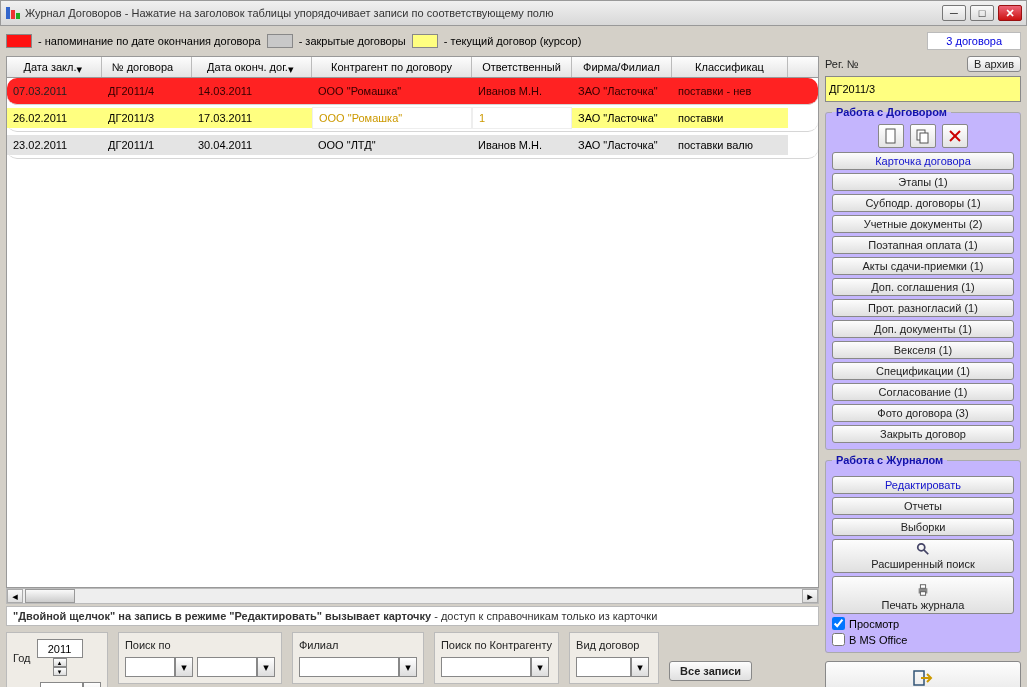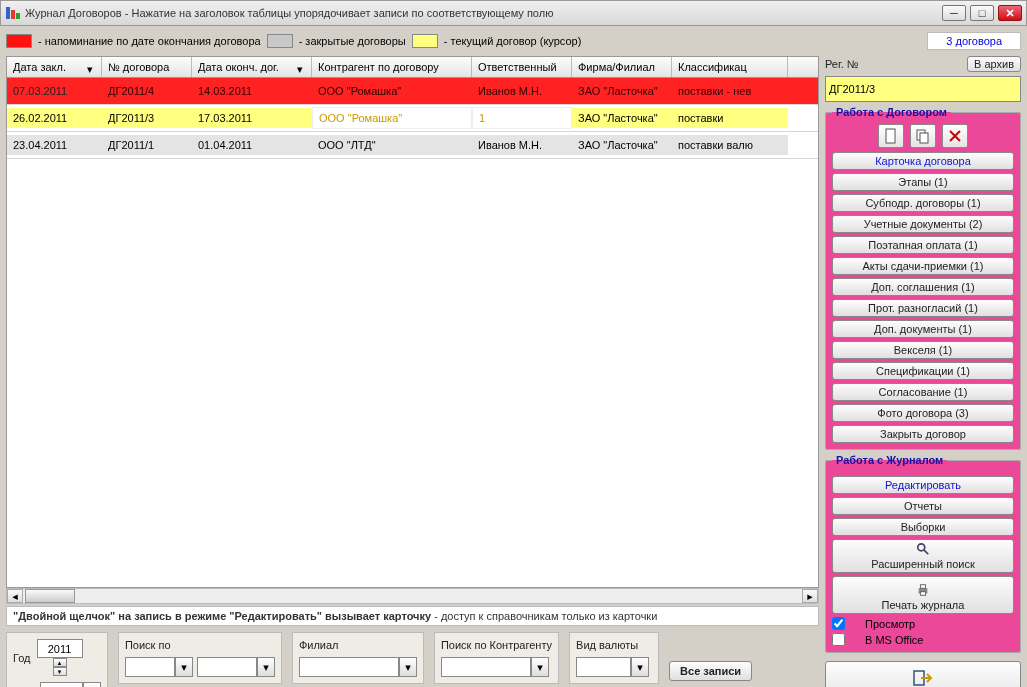--- a/index.html
+++ b/index.html
@@ -18,24 +18,24 @@
 .swatch.red { background: #f11; }
 .swatch.grey { background: #c8c8c8; }
 .swatch.yellow { background: #ffff80; }
 .countbox { border: 1px solid #bbb; padding: 2px 18px; background: #fff; color: #00d; font-weight: normal; }
 
 .main-flex { display: flex; gap: 6px; }
 
 .table-wrap { flex: 1; display: flex; flex-direction: column; }
 .tbl { border: 1px solid #999; background: #fff; }
 .thead { display: flex; background: linear-gradient(#fdfdfd,#e4e4e4); border-bottom: 1px solid #999; }
-.th { padding: 4px 6px; border-right: 1px solid #bbb; display: flex; align-items: center; justify-content: space-between; white-space: nowrap; overflow: hidden; }
+.th { padding: 4px 6px; border-right: 1px solid #bbb; display: flex; align-items: center; justify-content: center; white-space: nowrap; overflow: hidden; }
 .th .spn { width:8px; height:8px; display:inline-block; }
 .tbody { height: 509px; overflow: hidden; }
-.tr { display: flex; border-bottom: 1px solid #d6d6d6; height: 27px; align-items: center; }
+.tr { display: flex; border-bottom: 1px solid #d6d6d6; height: 27px; align-items: center; border-radius: 10px; }
 .td { padding: 4px 6px; overflow: hidden; white-space: nowrap; }
 .col0{width:95px}.col1{width:90px}.col2{width:120px}.col3{width:160px}.col4{width:100px}.col5{width:100px}.col6{width:116px}
 .tr.red { background: #f22; color: #300; }
 .tr.red .td.col0 { color:#222; }
 .tr.yellow {}
 .tr.yellow .td { background: #ffff80; }
 .tr.yellow .td.col3, .tr.yellow .td.col4 { background: #fff; border: 1px solid #eee; color:#c90; }
 .tr.grey .td { background: #e4e4e4; }
 .scroll-h { height: 16px; background: #eee; border: 1px solid #bbb; display:flex; }
 .scroll-h .sbtn { width:16px; background:linear-gradient(#fafafa,#ddd); border:1px solid #aaa; display:flex; align-items:center; justify-content:center; }
@@ -54,27 +54,27 @@
 .combo { display:inline-flex; }
 .combo input,.combo select { height: 20px; border:1px solid #888; background:#fff; padding:0 3px; }
 .combo .cb { width:18px; border:1px solid #888; background:linear-gradient(#fff,#ddd); display:flex; align-items:center; justify-content:center; }
 
 .btn { border:1px solid #888; background:linear-gradient(#fdfdfd,#e0e0e0); border-radius:3px; padding:3px 10px; cursor:pointer; color:#222; text-align:center; }
 
 .side { width: 196px; display:flex; flex-direction:column; gap:4px; }
 .side-row { display:flex; align-items:center; gap:6px; }
 .side input.reg { flex:1; height:20px; border:1px solid #888; background:#ffff80; padding:0 3px; }
 
-fieldset { border:1px solid #aaa; border-radius:3px; padding:6px 6px 6px; background:#ec4899; }
+fieldset { border:1px solid #aaa; border-radius:3px; padding:6px 6px 6px; background:#c4b5fd; }
 legend { padding:0 4px; color:#11a; font-weight:bold; }
 .iconbtn { width:26px; height:24px; border:1px solid #888; background:linear-gradient(#fff,#e4e4e4); border-radius:2px; display:inline-flex; align-items:center; justify-content:center; cursor:pointer; }
 .btn-stack { display:flex; flex-direction:column; gap:3px; margin-top:4px; }
 .btn-stack .btn { width:100%; font-size:11px; padding:2px 2px; white-space:nowrap; }
 .btn.blue { color:#11c; font-weight:normal; }
-.chk { display:flex; align-items:center; gap:20px; }
+.chk { display:flex; align-items:center; gap:4px; }
 .chk input { width:13px; height:13px; }
 .exit-btn { margin-top:4px; padding:8px; display:flex; flex-direction:column; align-items:center; gap:2px; }
 .icon-svg { width:16px; height:16px; }
 </style>
 </head>
 <body>
 
 <div class="titlebar">
   <svg class="icon" viewBox="0 0 16 16">
       <rect x="1" y="2" width="4" height="12" fill="#36c"></rect>
@@ -143,23 +143,23 @@
             <div class="tr yellow">
               <div class="td col0">26.02.2011</div>
               <div class="td col1">ДГ2011/3</div>
               <div class="td col2">17.03.2011</div>
               <div class="td col3">ООО "Ромашка"</div>
               <div class="td col4">1</div>
               <div class="td col5">ЗАО "Ласточка"</div>
               <div class="td col6">поставки</div>
             </div>
             <div class="tr grey">
-              <div class="td col0">23.04.2011</div>
+              <div class="td col0">23.02.2011</div>
               <div class="td col1">ДГ2011/1</div>
-              <div class="td col2">01.04.2011</div>
+              <div class="td col2">30.04.2011</div>
               <div class="td col3">ООО "ЛТД"</div>
               <div class="td col4">Иванов М.Н.</div>
               <div class="td col5">ЗАО "Ласточка"</div>
               <div class="td col6">поставки валю</div>
             </div>
           </div>
       </div>
       <div class="scroll-h">
         <div class="sbtn">◂</div>
         <div class="thumb"></div>
@@ -215,21 +215,21 @@
 
         <div class="fgrp" style="min-width:120px">
           <span class="lbl">Поиск по Контрагенту</span>
           <div class="combo">
               <input style="width: 90px;">
               <div class="cb">▾</div>
             </div>
         </div>
 
         <div class="fgrp" style="min-width:90px">
-          <span class="lbl">Вид валюты</span>
+          <span class="lbl">Вид договор</span>
           <div class="combo">
               <input style="width: 55px;">
               <div class="cb">▾</div>
             </div>
         </div>
 
         <div class="btn" style="align-self:center;font-weight:bold">Все записи</div>
       </div>
     </div>
 

